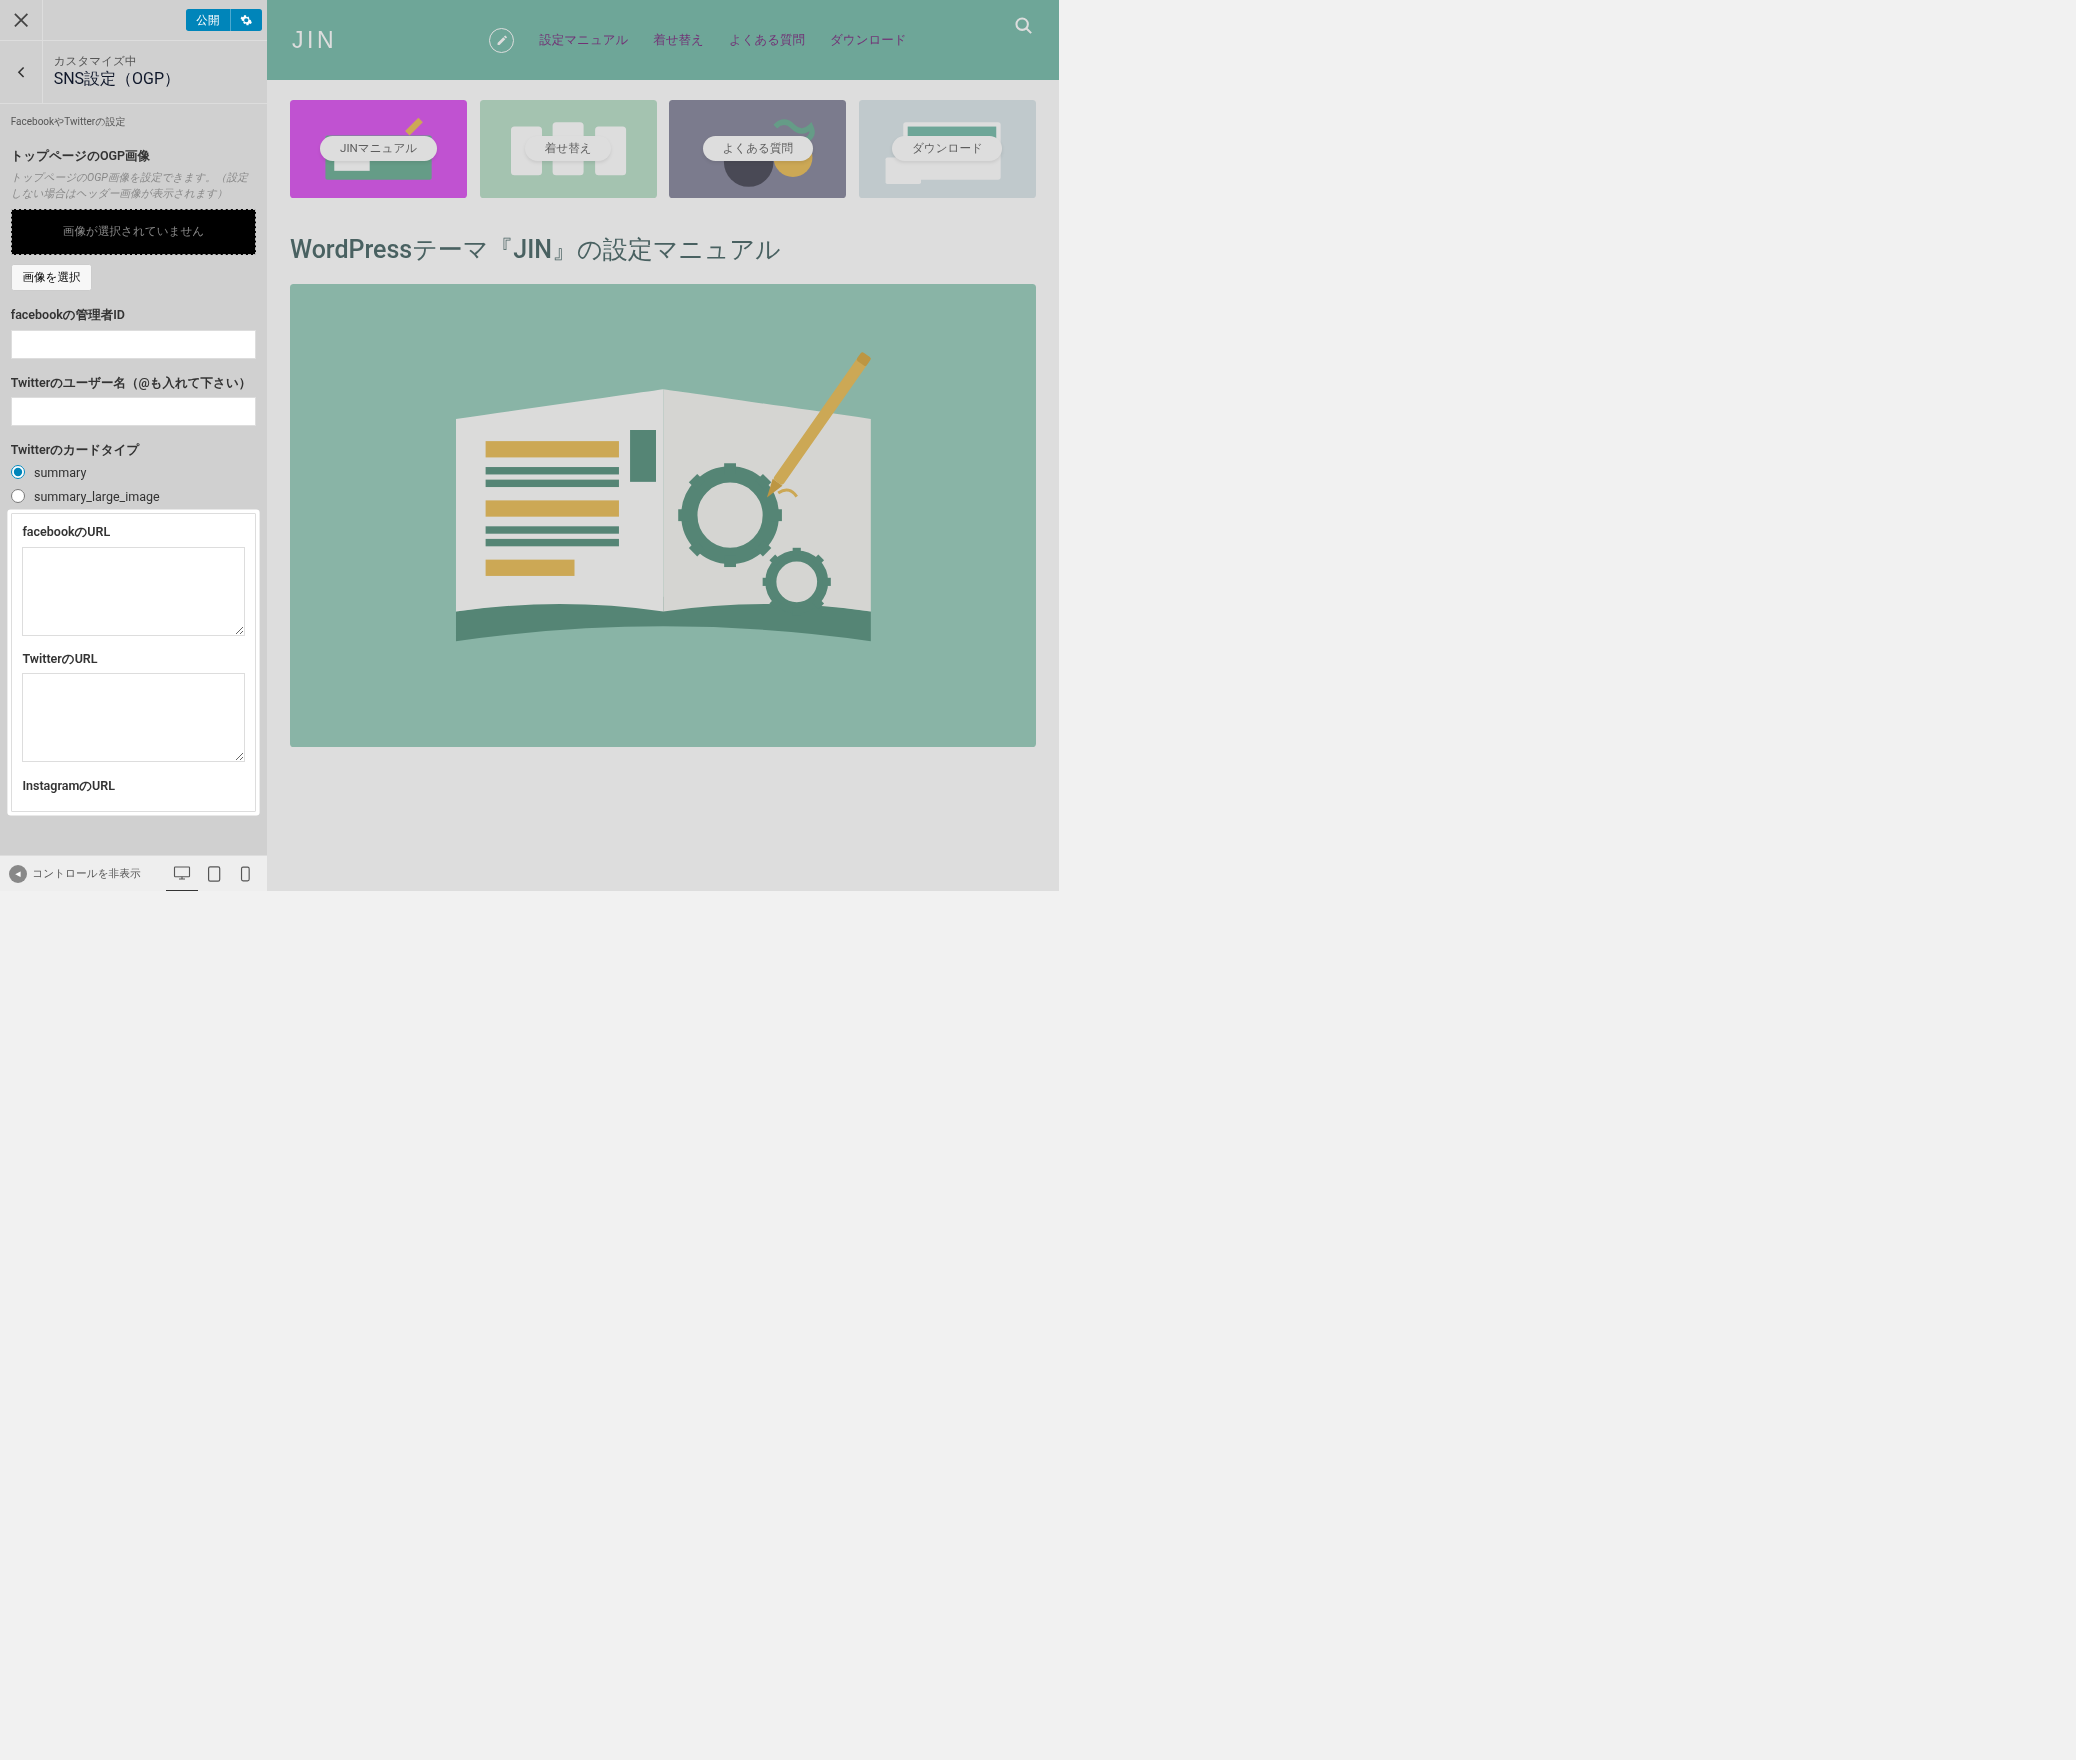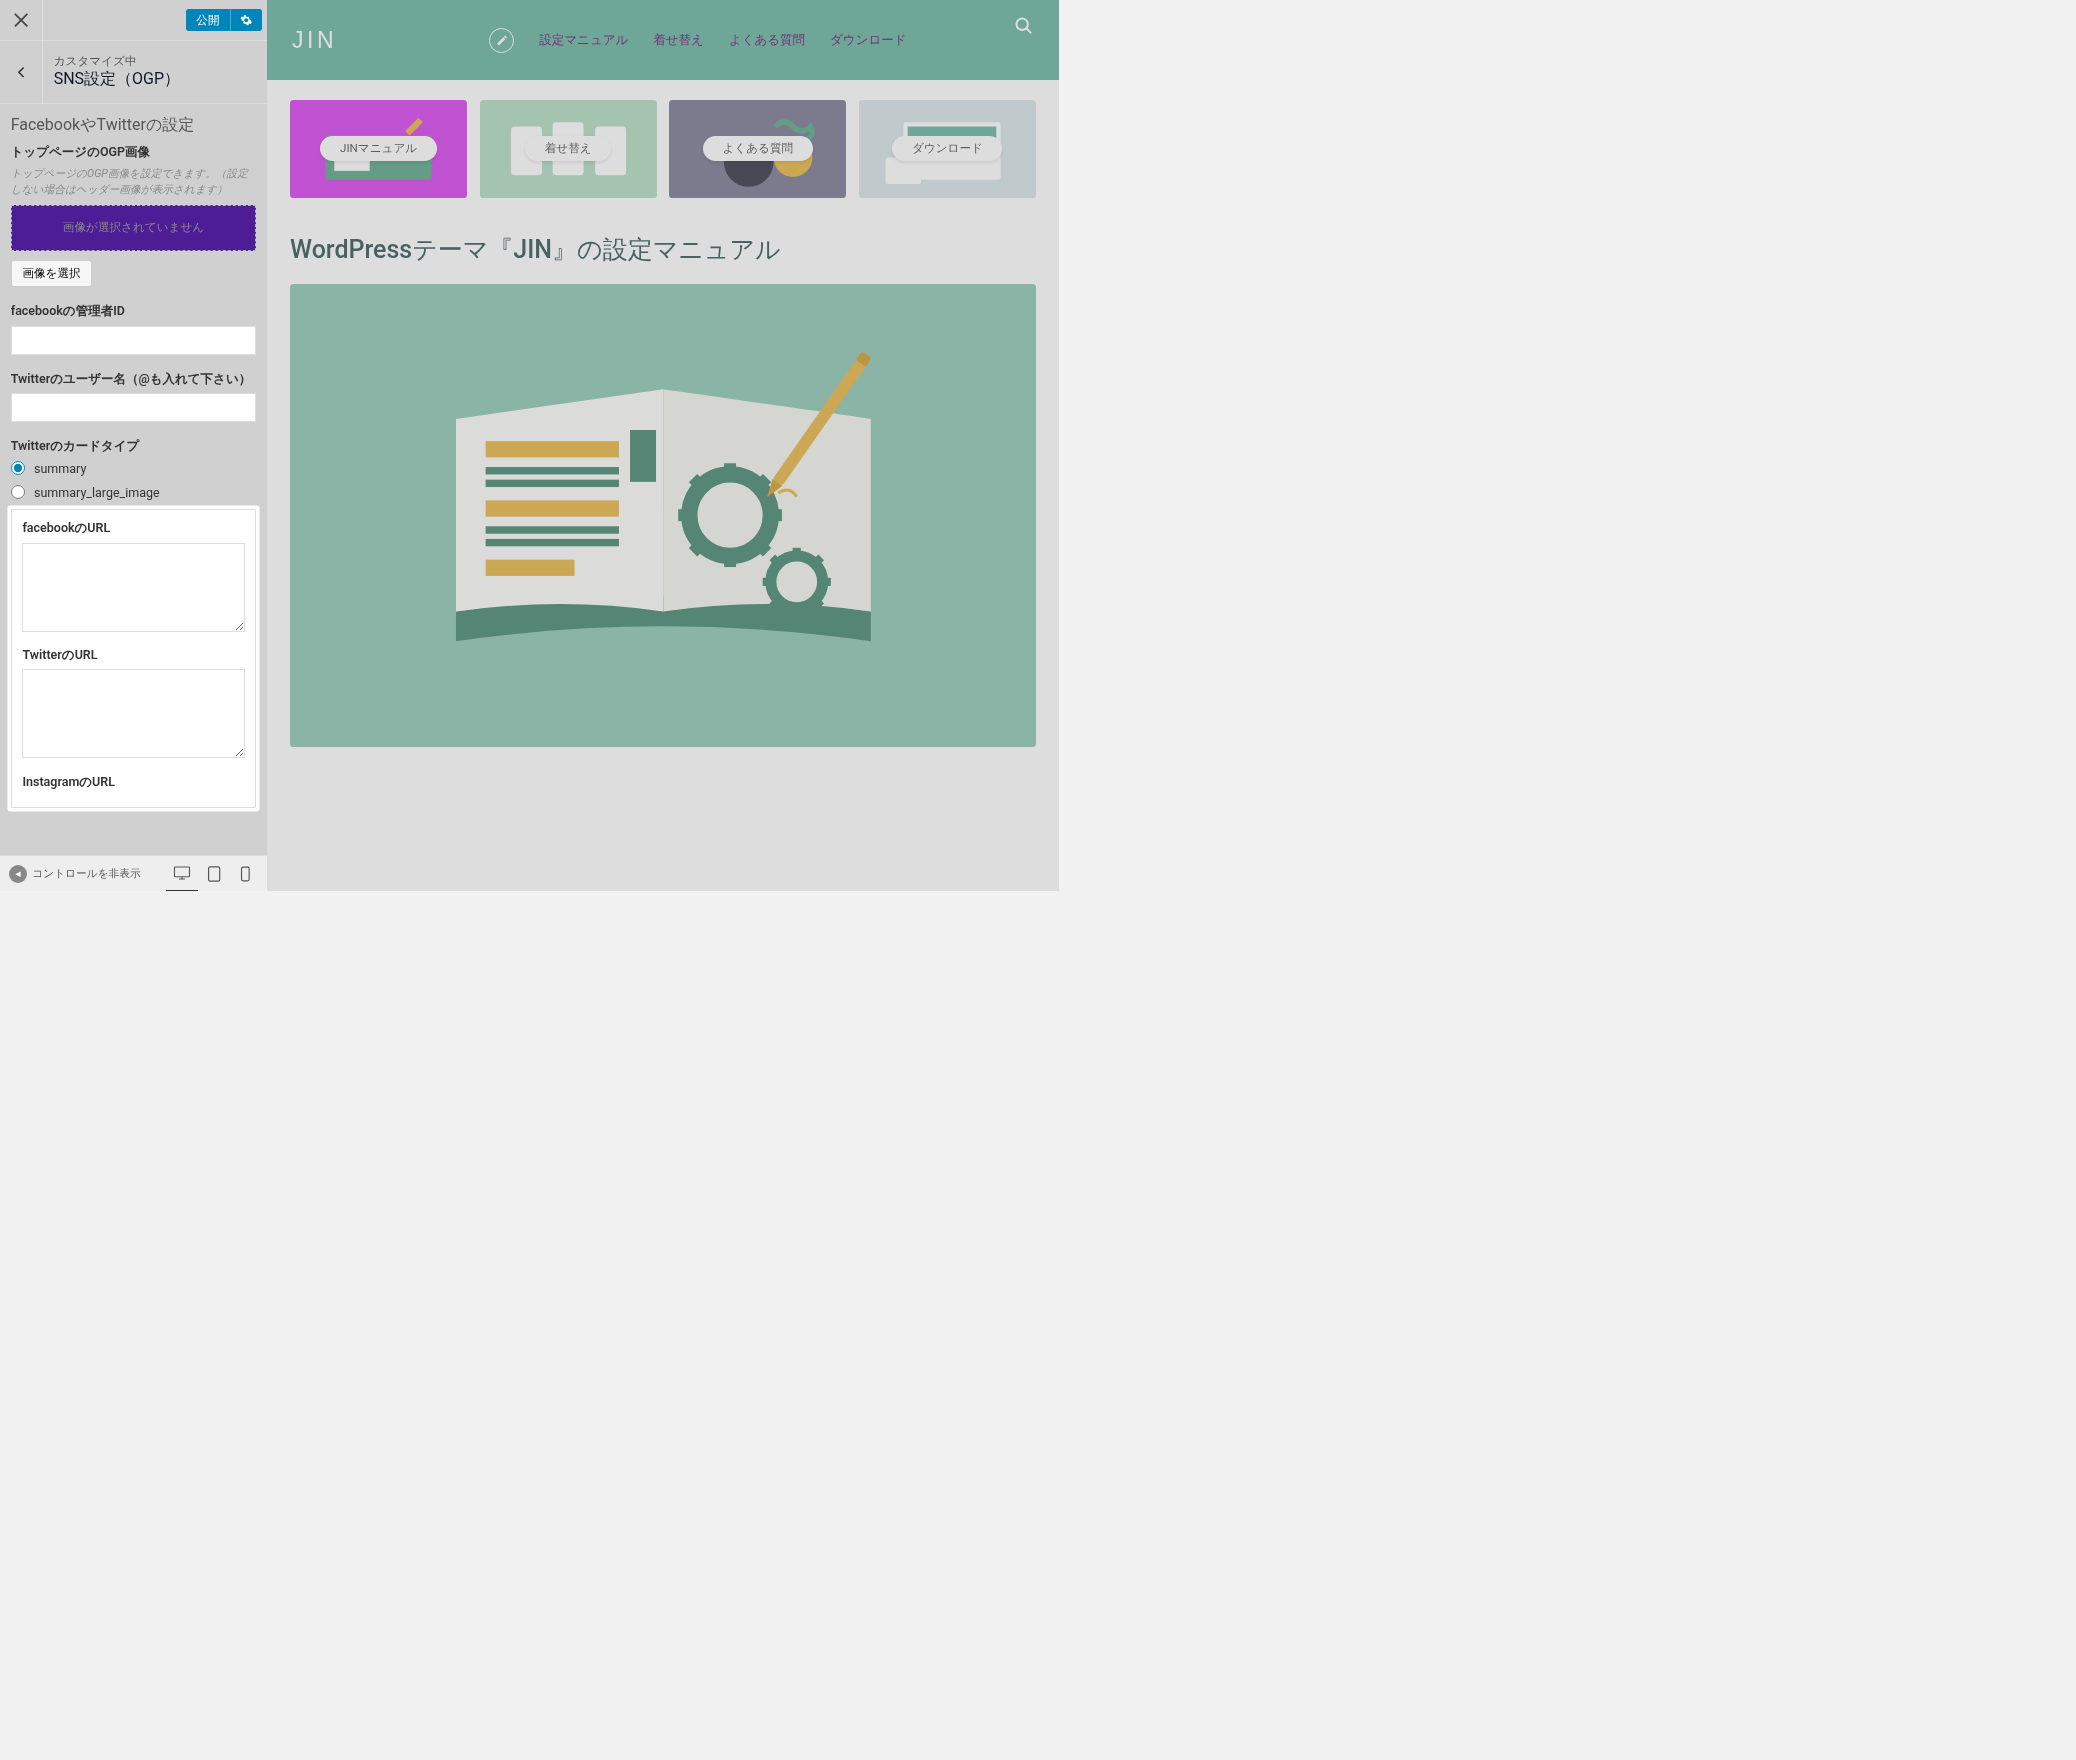--- a/index.html
+++ b/index.html
@@ -21,24 +21,24 @@
     .back-btn { width: 43px; height: 62px; display: flex; align-items: center; justify-content: center; cursor: pointer; border-right: 0.9px solid #ddd; color: #333; }
     .panel-title-wrap { padding: 9px 10.7px; }
     .panel-subtitle { font-size: 11.6px; color: #555; }
     .panel-title { font-size: 16px; color: #0f172a; font-weight: 400; }
     
     .panel-body { flex: 1; overflow-y: auto; padding: 10.7px; position: relative; z-index: 10; }
     .panel-body::-webkit-scrollbar { width: 9px; }
     .panel-body::-webkit-scrollbar-thumb { background: #999; border-radius: 4.5px; }
     .panel-body::-webkit-scrollbar-track { background: #ddd; }
     
-    .section-desc { font-size: 16px; color: #555; margin-bottom: 8px; }
+    .section-desc { font-size: 10px; color: #555; margin-bottom: 19px; }
     .control-label { font-size: 12.5px; font-weight: 600; color: #333; margin-bottom: 5.3px; display: block; }
     .control-help { font-size: 10.7px; color: #888; font-style: italic; margin-bottom: 7.1px; line-height: 1.5; }
-    .placeholder-box { border: 0.9px dashed #bbb; padding: 14.3px; text-align: center; color: #888; font-size: 11.6px; margin-bottom: 9px; background: #4c1d95; }
+    .placeholder-box { border: 0.9px dashed #bbb; padding: 14.3px; text-align: center; color: #888; font-size: 11.6px; margin-bottom: 9px; background: #000000; }
     .btn-secondary { background: #f7f7f7; border: 0.9px solid #ccc; padding: 5.3px 10.7px; font-size: 11.6px; cursor: pointer; border-radius: 2.7px; margin-bottom: 16px; display: inline-block; }
     .text-input { width: 100%; background: #fff; border: 0.9px solid #ddd; padding: 7.1px; font-size: 11.6px; margin-bottom: 16px; }
     .radio-row { display: flex; align-items: center; gap: 9px; margin-bottom: 9px; font-size: 12.5px; color: #333; }
     .radio-row input[type=radio] { width: 14.3px; height: 14.3px; accent-color: #0085ba; }
     
     .highlight-group { background: #fff; border: 0.9px solid #ddd; border-radius: 1px; padding: 10.7px; margin-top: 7.1px; position: relative; z-index: 20; box-shadow: 0 0 0 3.6px rgba(255,255,255,1); }
     .textarea-input { width: 100%; min-height: 89px; background: #fff; border: 0.9px solid #ddd; padding: 7.1px; font-size: 11.6px; resize: vertical; margin-bottom: 12.5px; }
     
     .sidebar-footer { height: 36px; border-top: 0.9px solid #ddd; display: flex; align-items: center; background: #eee; position: relative; z-index: 10; }
     .collapse-btn { display: flex; align-items: center; gap: 5.3px; padding: 0 9px; font-size: 10.7px; color: #555; cursor: pointer; flex: 1; overflow: hidden; white-space: nowrap; }

